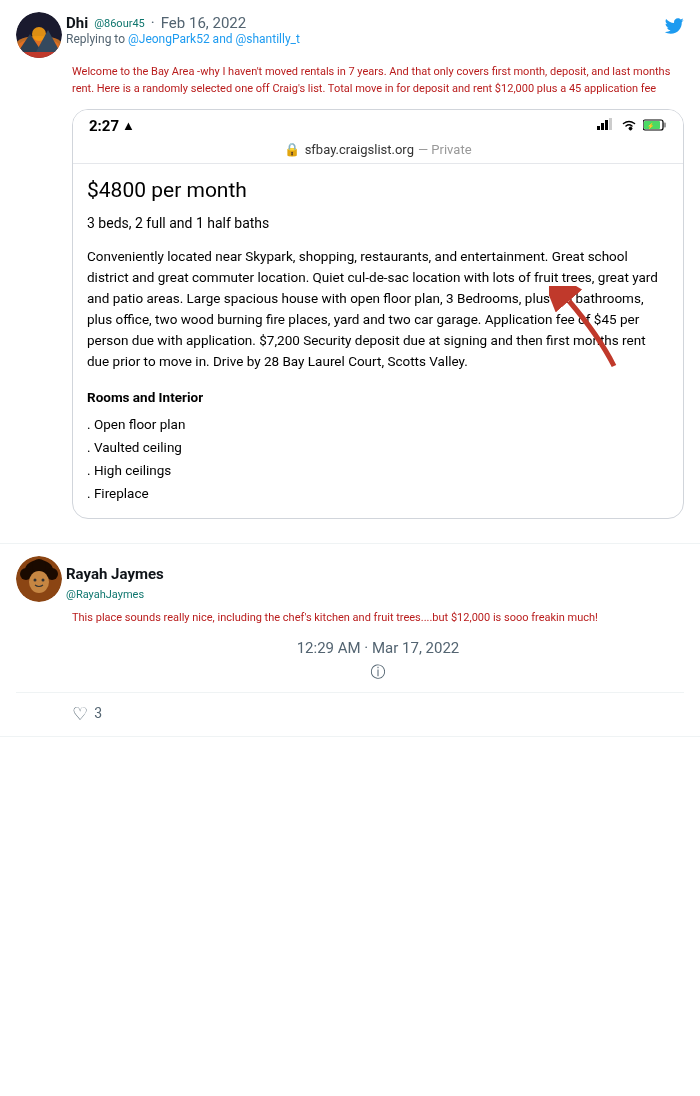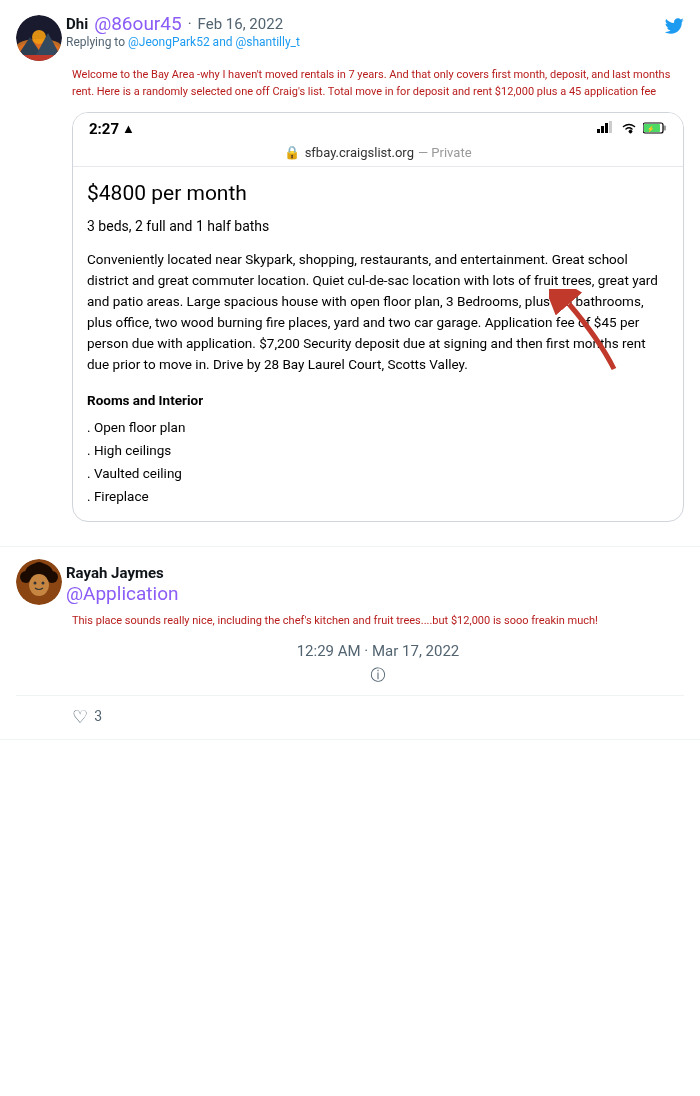--- a/index.html
+++ b/index.html
@@ -35,22 +35,22 @@
       align-items: center;
       gap: 6px;
       flex-wrap: wrap;
     }
     .author-name {
       font-weight: 700;
       font-size: 15px;
       color: #0f1419;
     }
     .author-handle {
-      font-size: 19px;
-      color: #8b5cf6;
+      font-size: 11px;
+      color: #0f766e;
     }
     .tweet-date {
       font-size: 15px;
       color: #536471;
     }
     .tweet-dot {
       color: #536471;
       font-size: 15px;
     }
     .reply-to {
@@ -289,22 +289,22 @@
               </marker>
             </defs>
             <path d="M65 80 Q50 50 20 15" stroke="#c0392b" stroke-width="5" fill="none" marker-end="url(#arrowhead)"></path>
           </svg>
         </div>
       </div>
 
       <div class="rooms-section">
         <div class="rooms-title">Rooms and Interior</div>
         <div>. Open floor plan</div>
+        <div>. Vaulted ceiling</div>
         <div>. High ceilings</div>
-        <div>. Vaulted ceiling</div>
         <div>. Fireplace</div>
       </div>
     </div>
   </div>
 </div>
 
 <div class="tweet-container tweet2">
   <div class="tweet-header">
     <div class="avatar">
       <svg width="46" height="46" viewBox="0 0 46 46">
@@ -322,21 +322,21 @@
         <circle cx="27" cy="24" r="1.5" fill="#333"></circle>
 
         <path d="M19 29 Q23 32 27 29" stroke="#333" stroke-width="1.2" fill="none"></path>
       </svg>
     </div>
     <div class="tweet-meta">
       <div class="tweet-author-row">
         <span class="author-name">Rayah Jaymes</span>
       </div>
       <div>
-        <span class="author-handle">@Application</span>
+        <span class="author-handle">@RayahJaymes</span>
       </div>
     </div>
   </div>
 
   <div class="tweet-body">This place sounds really nice, including the chef's kitchen and fruit trees....but $12,000 is sooo freakin much!</div>
 
   <div class="tweet-footer">
     <span class="tweet-timestamp">12:29 AM · Mar 17, 2022</span>
     <span class="info-icon">ⓘ</span>
   </div>

